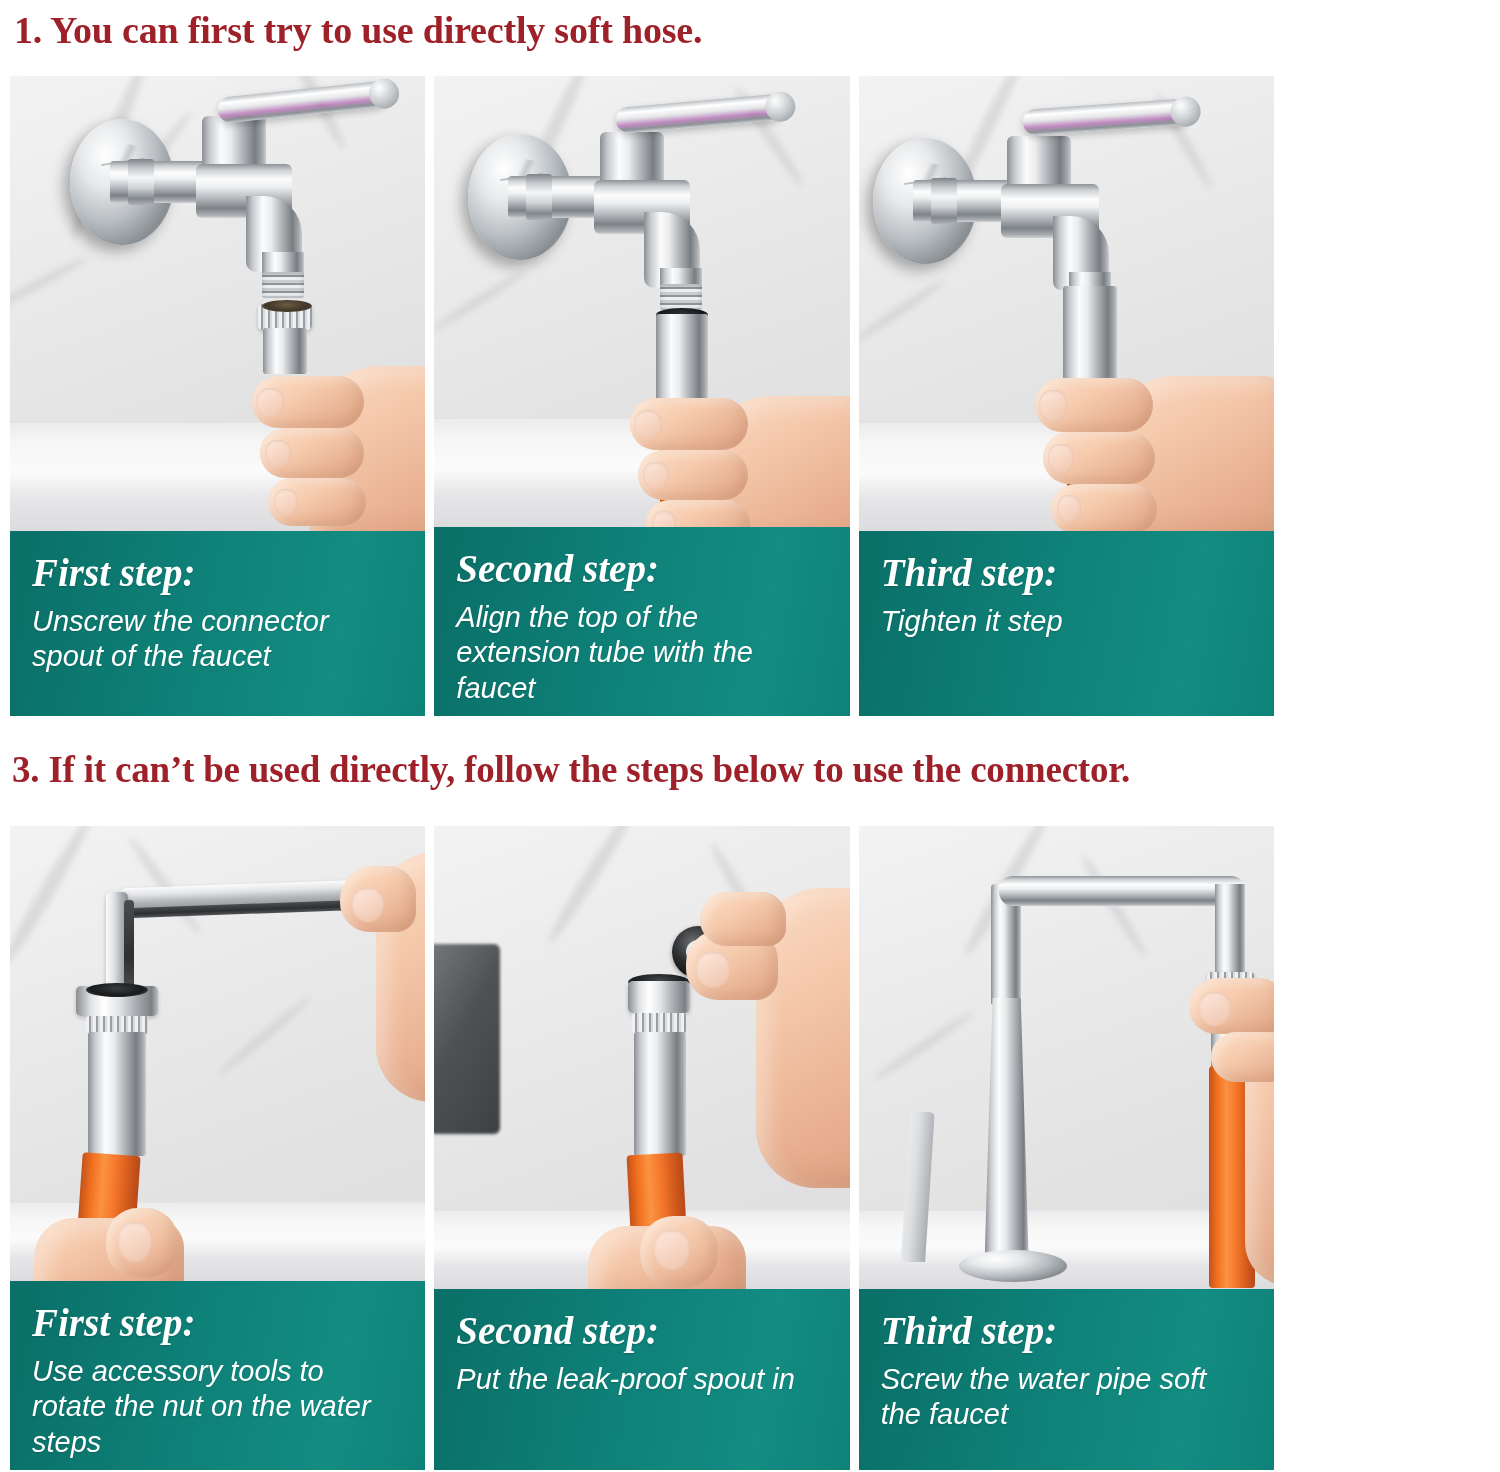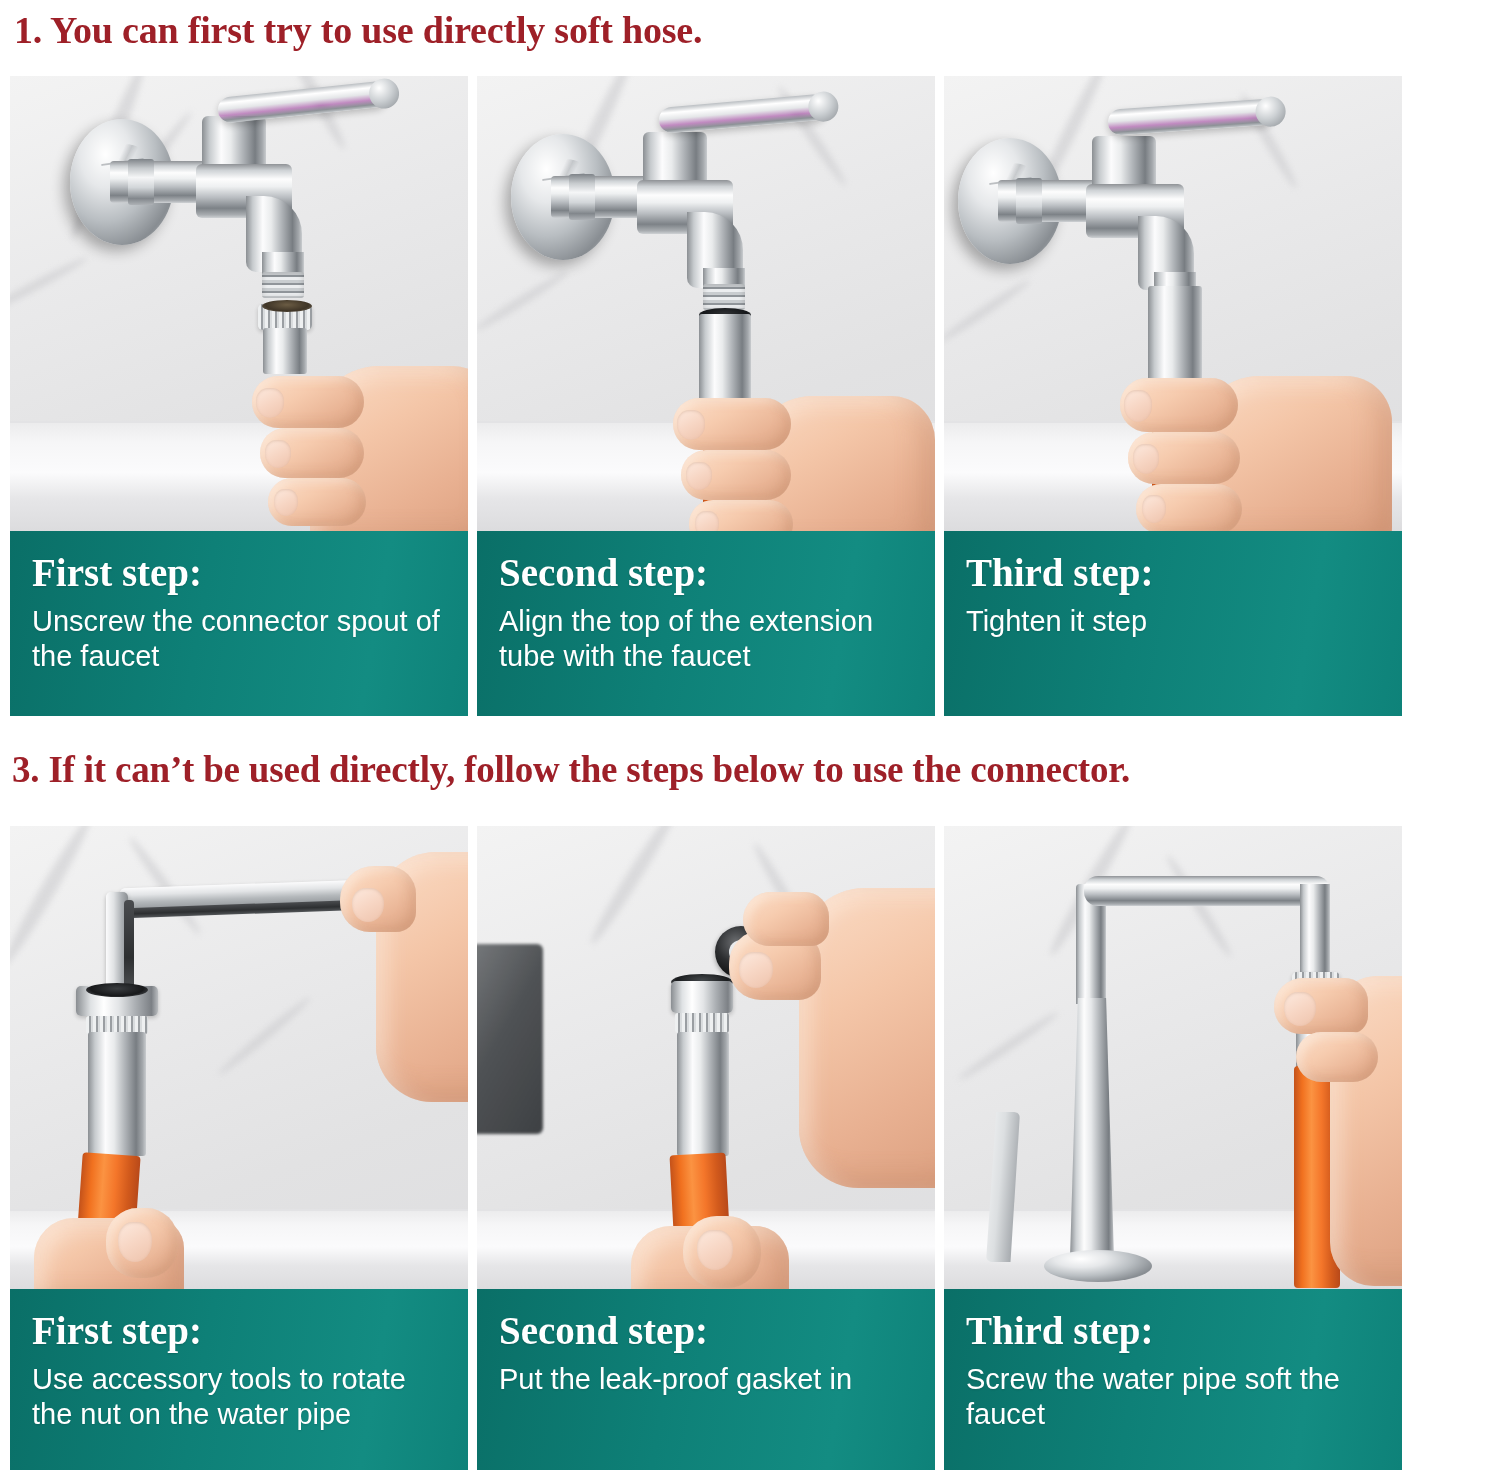--- a/index.html
+++ b/index.html
@@ -15,21 +15,21 @@
     font-family:"Liberation Serif", serif;
     font-weight:bold;
     color:#9e2028;
     letter-spacing:-.2px;
     white-space:nowrap;
   }
   #heading-1{position:absolute;left:14px;top:8px;font-size:38px;}
   #heading-2{position:absolute;left:12px;top:748px;font-size:37px;}
 
   
-  .row{position:absolute;left:10px;width:1392px;display:flex;gap:9px;}
+  .row{position:absolute;left:10px;width:1264px;display:flex;gap:9px;font-style:italic;}
   #row-1{top:76px;height:640px;}
   #row-2{top:826px;height:644px;}
 
   .panel{
     width:488px;
     display:flex;flex-direction:column;
     background:#fff;
     overflow:hidden;
     position:relative;
   }
@@ -406,21 +406,21 @@
       <div class="hand">
         <div class="palm" style="position:absolute;left:24px;top:392px;width:150px;height:90px;border-radius:40px 30px 10px 10px;"></div>
         <div class="finger" style="position:absolute;left:96px;top:382px;width:72px;height:70px;border-radius:32px;">
           <div class="nail" style="left:12px;top:14px;width:34px;height:40px;"></div>
         </div>
       </div>
     </div>
 
     <div class="caption">
       <div class="cap-title">First step:</div>
-      <div class="cap-body">Use accessory tools to rotate the nut on the water pipe</div>
+      <div class="cap-body">Use accessory tools to rotate the nut on the water steps</div>
     </div>
   </div>
 
   <div class="panel">
     <div class="photo">
       <div class="veins">
         <div class="vein" style="left:150px;top:-30px;width:14px;height:160px;transform:rotate(32deg);"></div>
         <div class="vein" style="left:300px;top:10px;width:10px;height:110px;transform:rotate(-30deg);"></div>
       </div>
 
@@ -450,21 +450,21 @@
       <div class="hand">
         <div class="palm" style="position:absolute;left:154px;top:400px;width:158px;height:80px;border-radius:40px 34px 10px 10px;"></div>
         <div class="finger" style="position:absolute;left:206px;top:390px;width:78px;height:72px;border-radius:34px;">
           <div class="nail" style="left:14px;top:14px;width:36px;height:40px;"></div>
         </div>
       </div>
     </div>
 
     <div class="caption">
       <div class="cap-title">Second step:</div>
-      <div class="cap-body">Put the leak-proof gasket in</div>
+      <div class="cap-body">Put the leak-proof spout in</div>
     </div>
   </div>
 
   <div class="panel">
     <div class="photo">
       <div class="veins">
         <div class="vein" style="left:140px;top:-20px;width:14px;height:160px;transform:rotate(30deg);"></div>
         <div class="vein" style="left:250px;top:20px;width:10px;height:120px;transform:rotate(-32deg);"></div>
         <div class="vein" style="left:60px;top:160px;width:9px;height:120px;transform:rotate(56deg);"></div>
       </div>

